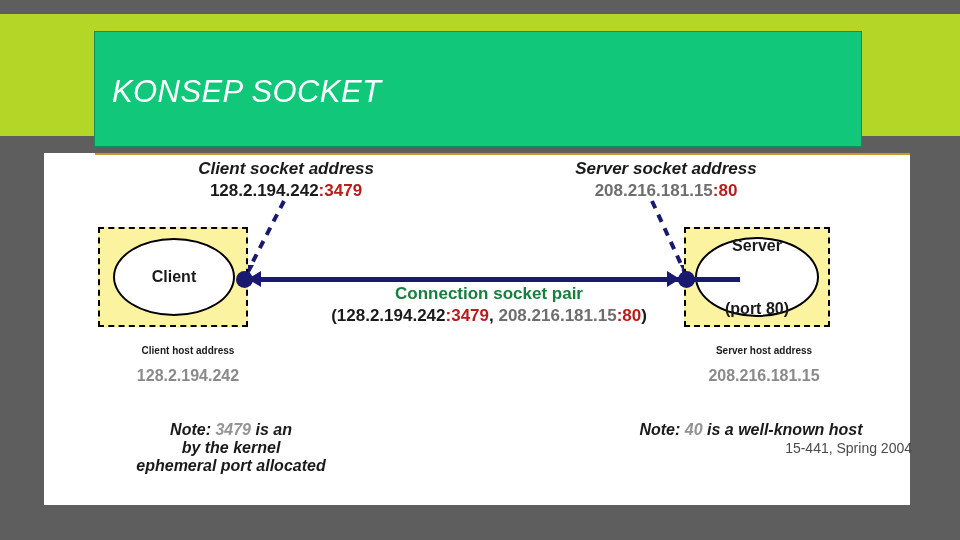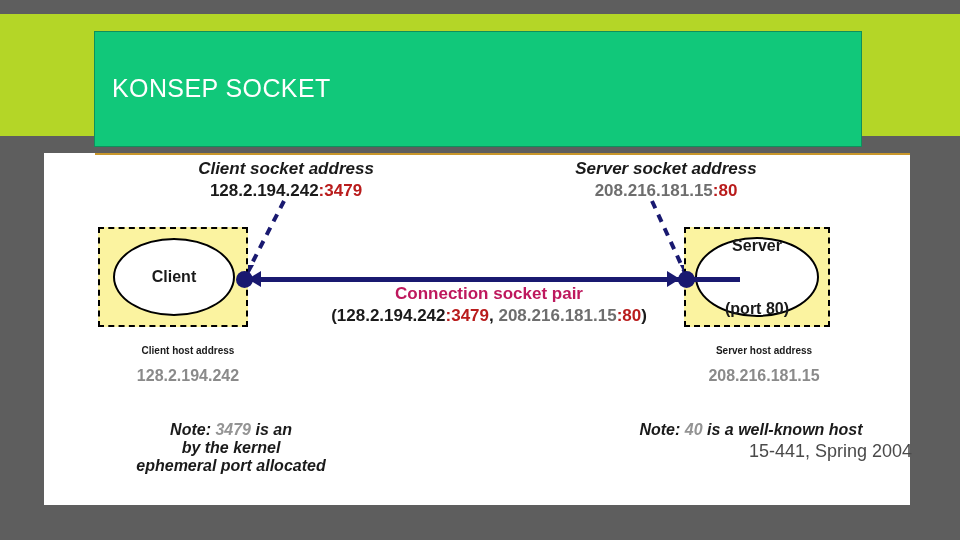--- a/index.html
+++ b/index.html
@@ -37,26 +37,27 @@
     width: 768px;
     height: 116px;
     background: #11c87a;
     border: 1px solid #0f8f5c;
     box-sizing: border-box;
   }
   .title-text {
     position: absolute;
     left: 17px;
     top: 42px;
-    font-size: 25px;
+    font-size: 31px;
     font-weight: 400;
     color: #ffffff;
     letter-spacing: 0.4px;
     white-space: nowrap;
     font-family: "Liberation Sans", sans-serif;
+    font-style: italic;
   }
 
   
   .image-panel {
     position: absolute;
     left: 44px;
     top: 153px;
     width: 866px;
     height: 352px;
     background: #ffffff;
@@ -167,38 +168,38 @@
   }
   .host-cap-addr {
     font-size: 16px;
     font-weight: bold;
     color: #8a8a8a;
   }
 
   .pair-title {
     font-size: 17px;
     font-weight: bold;
-    color: #be185d;
+    color: #15803d;
   }
   .pair-value {
     font-size: 17px;
     font-weight: bold;
   }
 
   .note {
     font-size: 16px;
     font-weight: bold;
     font-style: italic;
     color: #1a1a1a;
     line-height: 1.12;
   }
   .note .port { color: #949494; }
 
   .credit {
-    font-size: 18px;
+    font-size: 14px;
     font-weight: normal;
     color: #4a4a4a;
     font-style: normal;
   }
 
   .center { text-align: center; }
 </style>
 </head>
 <body>
 

